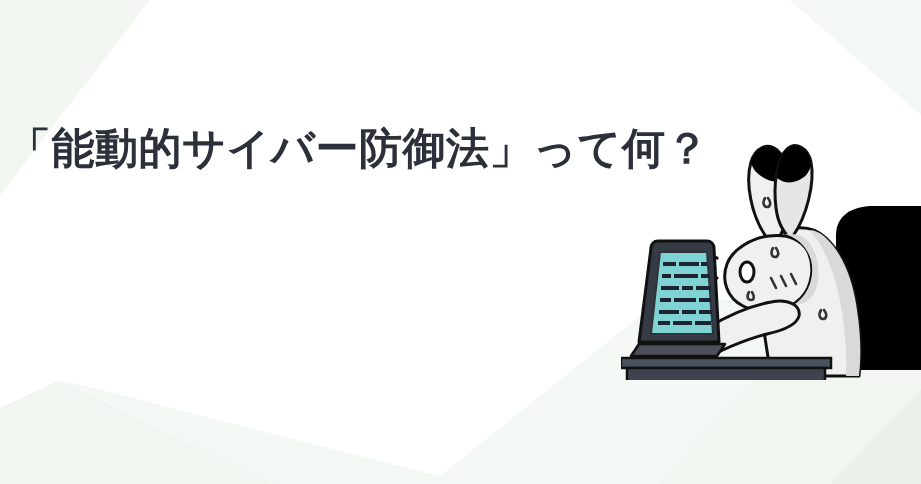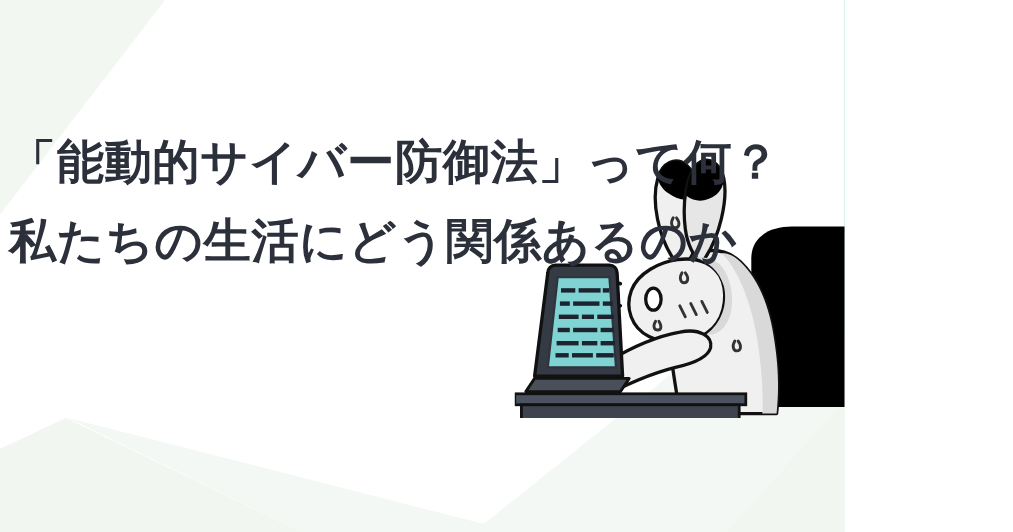--- a/index.html
+++ b/index.html
@@ -4,21 +4,21 @@
 <style>
   html,body{margin:0;padding:0;}
   body{
     width:921px;height:484px;
     background:#ffffff;
     font-family:"Liberation Sans","DejaVu Sans",sans-serif;
     overflow:hidden;
   }
   #canvas{
     position:relative;
-    width:768px;height:484px;
+    width:921px;height:484px;
     background:#14b8a6;
     overflow:hidden;
   }
   
   .bg-layer{position:absolute;inset:0;width:921px;height:484px;}
   
   .headline{
     position:absolute;
     left:8px;
     top:112px;
@@ -60,21 +60,20 @@
     <polygon points="0,408 0,484 275,484 60,380" fill="#f1f6f1"></polygon>
     <polygon points="62,380 275,484 470,484" fill="#f4f8f4"></polygon>
 
     <polygon points="921,300 921,484 430,484 660,300" fill="#f4f8f4"></polygon>
     <polygon points="921,340 921,484 660,484 790,340" fill="#f1f6f1"></polygon>
     <polygon points="921,390 921,484 830,484" fill="#eaf1ea"></polygon>
   </svg>
 
   <div class="headline">
     <div class="line">「能動的サイバー防御法」って何？</div>
-    <div class="line">私たちの生活にどう関係あるのか</div>
   </div>
 
   <div class="illustration">
     <svg viewBox="0 0 300 260" width="300" height="260">
 
       <g>
         <path d="M215,115 C215,95 232,86 252,86 L300,86 L300,250 L215,250 Z" fill="#000000"></path>
         <path d="M206,150 C206,136 216,128 230,128 L260,128 L260,250 L206,250 Z" fill="#000000"></path>
       </g>
 

